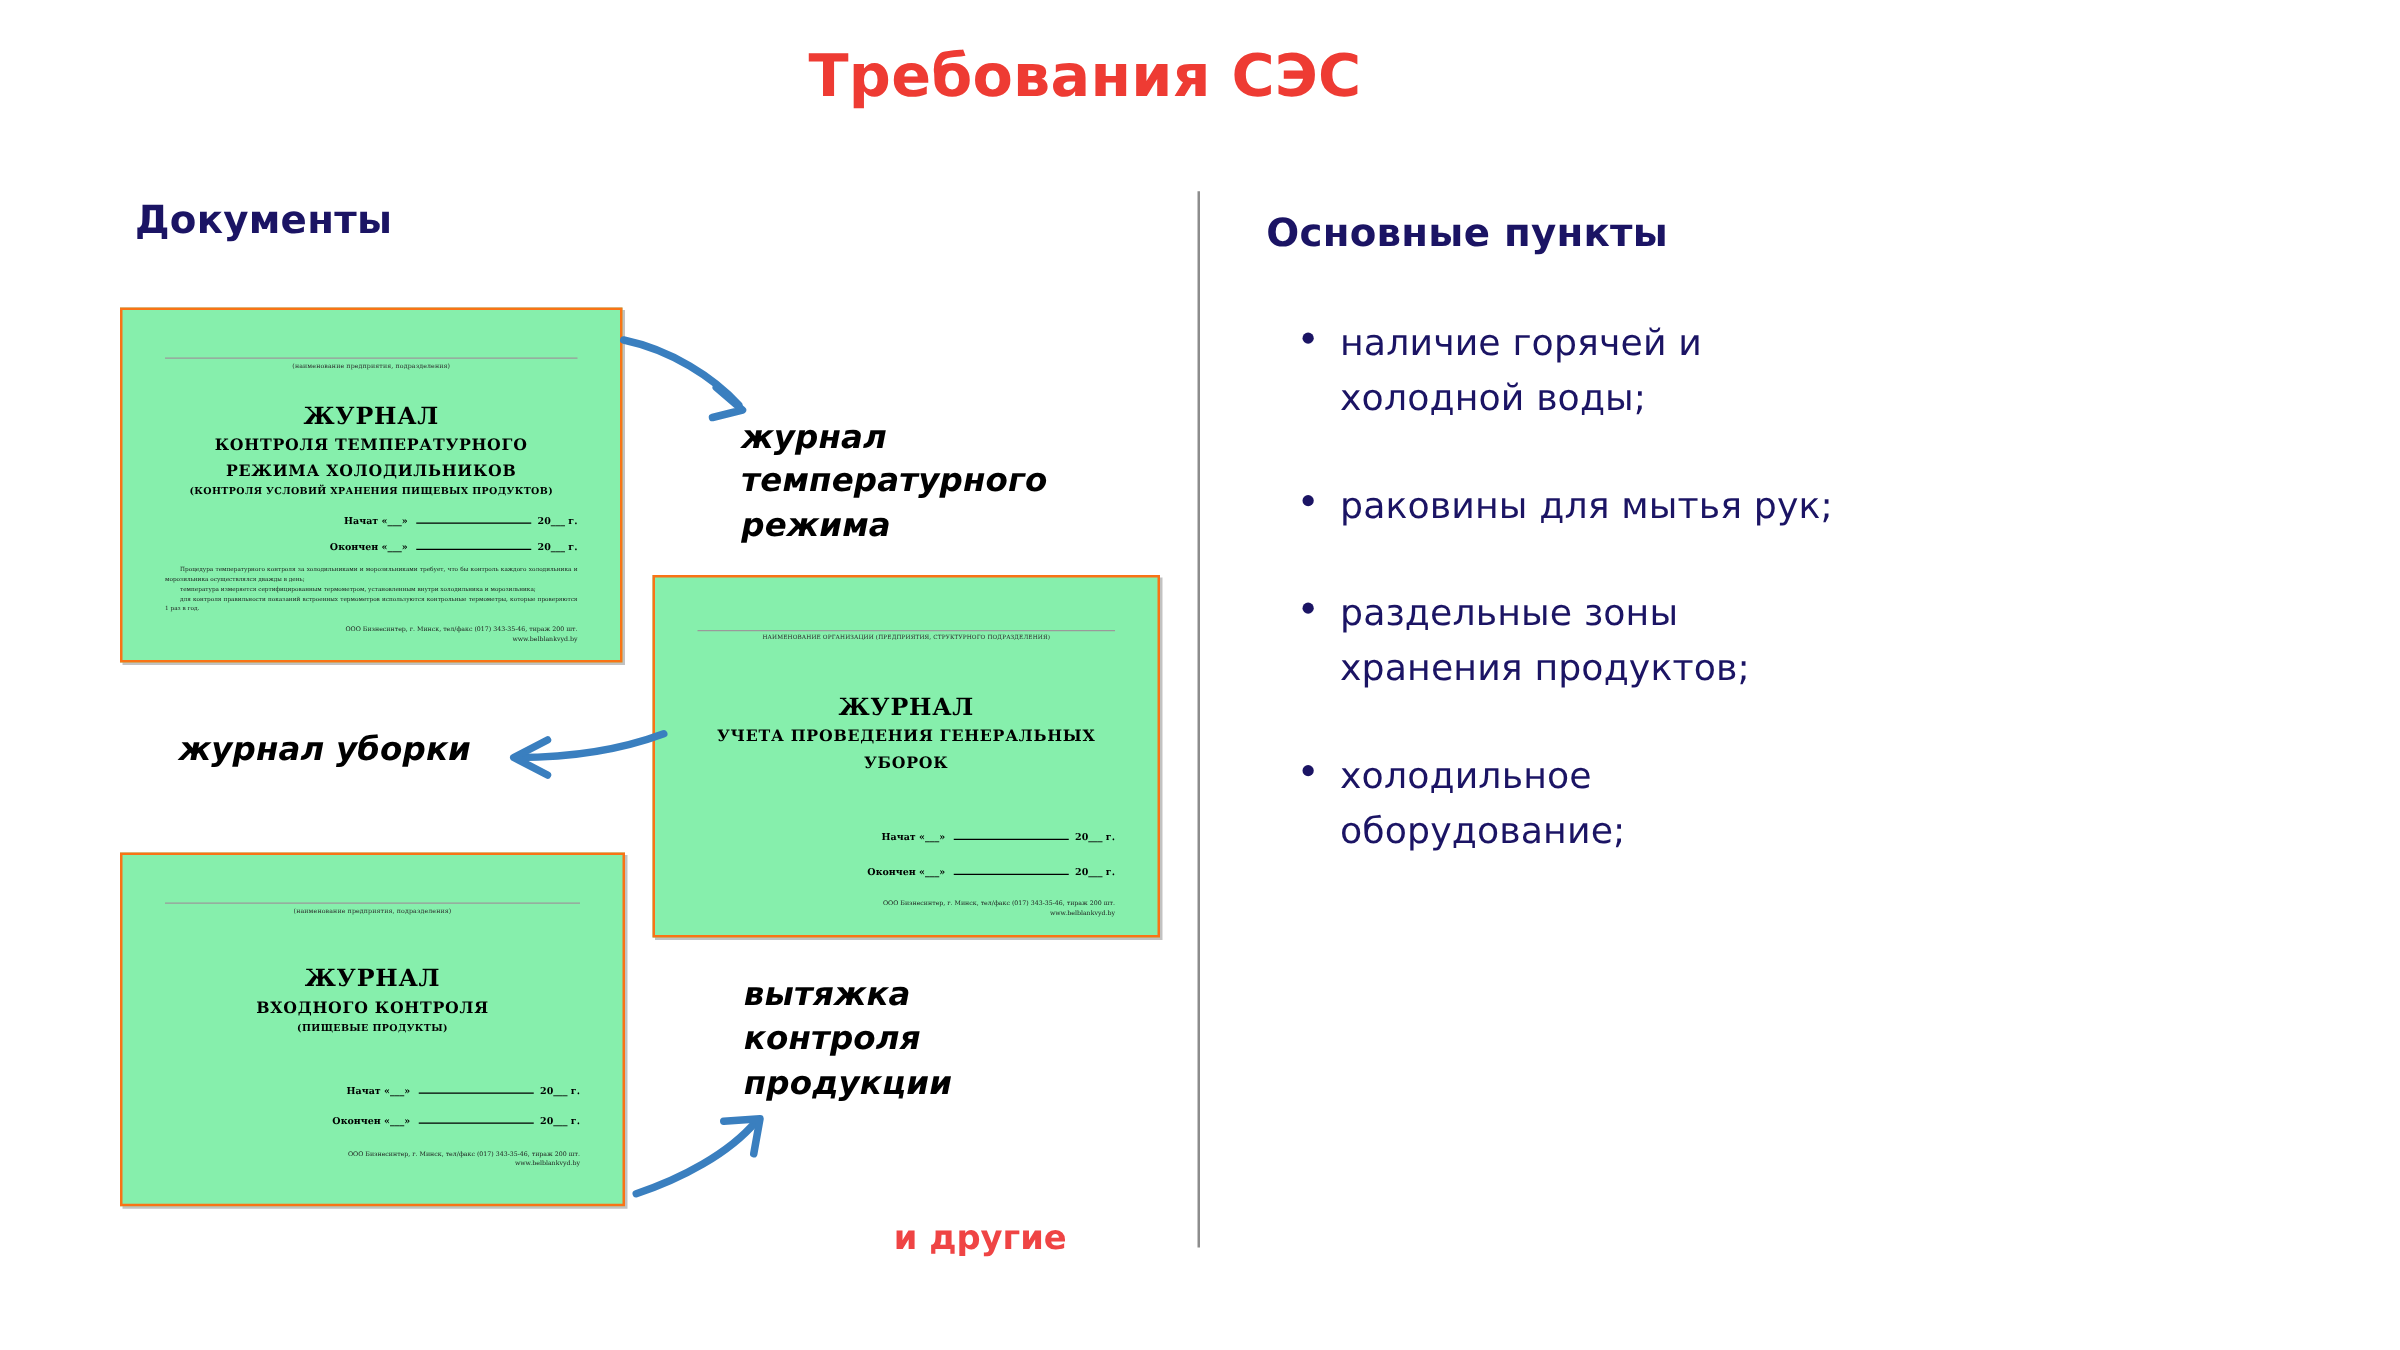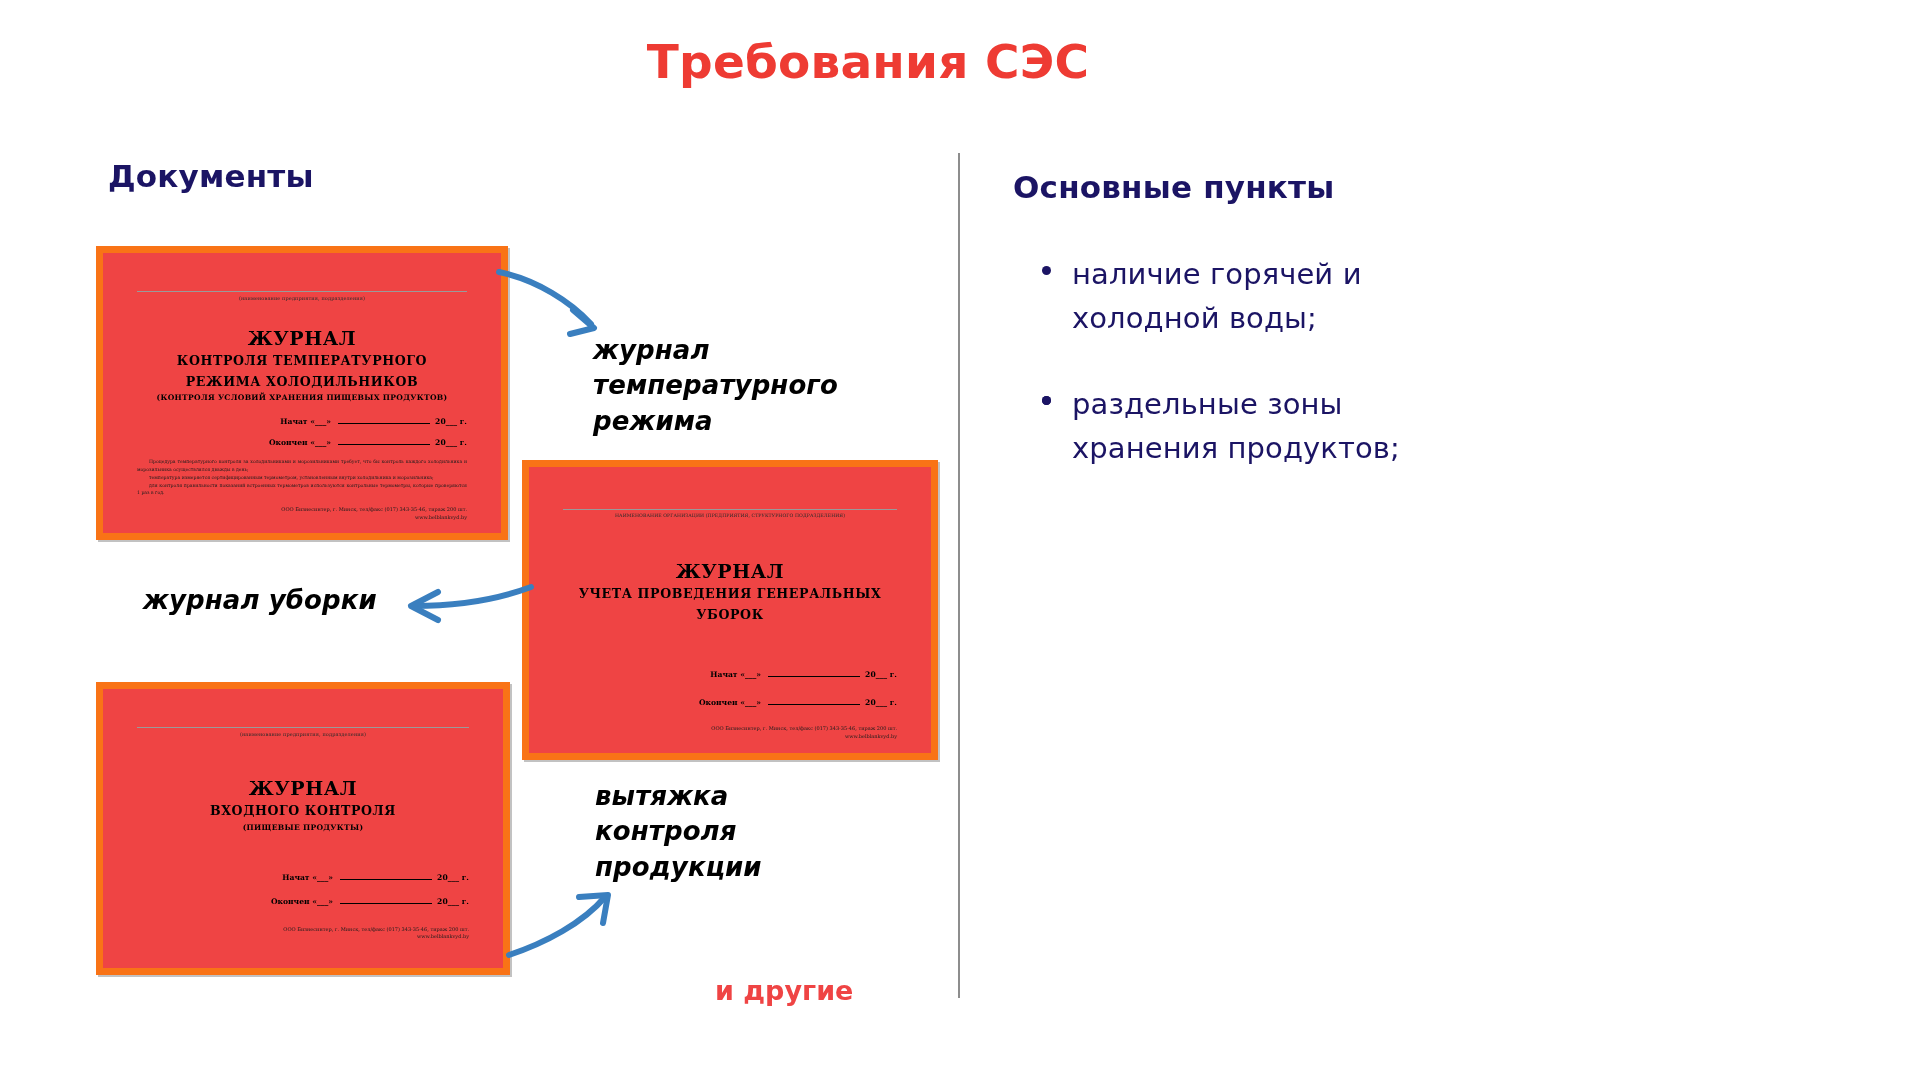--- a/index.html
+++ b/index.html
@@ -48,22 +48,22 @@
     left: 958px;
     top: 153px;
     width: 2px;
     height: 845px;
     background: #8d8d8d;
   }
 
   
   .doc-card {
     position: absolute;
-    background: #ef4444;
-    border: 7px solid #f97316;
+    background: #86efac;
+    border: 2px solid #f97316;
     box-shadow: 2px 2px 0 rgba(120,120,120,0.45);
     overflow: hidden;
   }
   #doc-temperature { left: 96px;  top: 246px; width: 398px; height: 280px; }
   #doc-cleaning    { left: 522px; top: 460px; width: 402px; height: 286px; }
   #doc-incoming    { left: 96px;  top: 682px; width: 400px; height: 279px; }
 
   .doc-inner {
     position: absolute;
     inset: 0;
@@ -299,15 +299,16 @@
 </svg>
 
 <svg class="arrow-svg" id="arrow-to-incoming" viewBox="0 0 135 85">
   <path d="M4,70 C40,58 78,38 100,12" stroke="#3a7fbf" stroke-width="6" fill="none" stroke-linecap="round"></path>
   <path d="M74,12 L103,10 L98,38" stroke="#3a7fbf" stroke-width="6" fill="none" stroke-linecap="round" stroke-linejoin="round"></path>
 </svg>
 
 <ul id="bullet-list" style="position:absolute; left:1030px; top:252px; width:600px; margin:0;
            padding:0 0 0 42px; list-style:none;">
 <li style="position: relative; font-family: &quot;DejaVu Sans&quot;, sans-serif; font-size: 29px; color: rgb(27, 20, 100); line-height: 1.52; margin-bottom: 42px; max-width: 400px; letter-spacing: 0.1px;"><span style="position: absolute; left: -30px; top: 14px; width: 9px; height: 9px; border-radius: 50%; background: rgb(27, 20, 100);"></span><span>наличие горячей и холодной воды;</span></li>
-    <li style="position: relative; font-family: &quot;DejaVu Sans&quot;, sans-serif; font-size: 29px; color: rgb(27, 20, 100); line-height: 1.52; margin-bottom: 42px; max-width: 400px; letter-spacing: 0.1px;"><span style="position: absolute; left: -30px; top: 14px; width: 9px; height: 9px; border-radius: 50%; background: rgb(27, 20, 100);"></span></li>
+    <li style="position: relative; font-family: &quot;DejaVu Sans&quot;, sans-serif; font-size: 29px; color: rgb(27, 20, 100); line-height: 1.52; margin-bottom: 42px; max-width: 400px; letter-spacing: 0.1px;"><span style="position: absolute; left: -30px; top: 14px; width: 9px; height: 9px; border-radius: 50%; background: rgb(27, 20, 100);"></span><span>раковины для мытья рук;</span></li>
     <li style="position: relative; font-family: &quot;DejaVu Sans&quot;, sans-serif; font-size: 29px; color: rgb(27, 20, 100); line-height: 1.52; margin-bottom: 42px; max-width: 400px; letter-spacing: 0.1px;"><span style="position: absolute; left: -30px; top: 14px; width: 9px; height: 9px; border-radius: 50%; background: rgb(27, 20, 100);"></span><span>раздельные зоны хранения продуктов;</span></li>
+    <li style="position: relative; font-family: &quot;DejaVu Sans&quot;, sans-serif; font-size: 29px; color: rgb(27, 20, 100); line-height: 1.52; margin-bottom: 42px; max-width: 400px; letter-spacing: 0.1px;"><span style="position: absolute; left: -30px; top: 14px; width: 9px; height: 9px; border-radius: 50%; background: rgb(27, 20, 100);"></span><span>холодильное оборудование;</span></li>
   </ul>
 
 </body></html>

